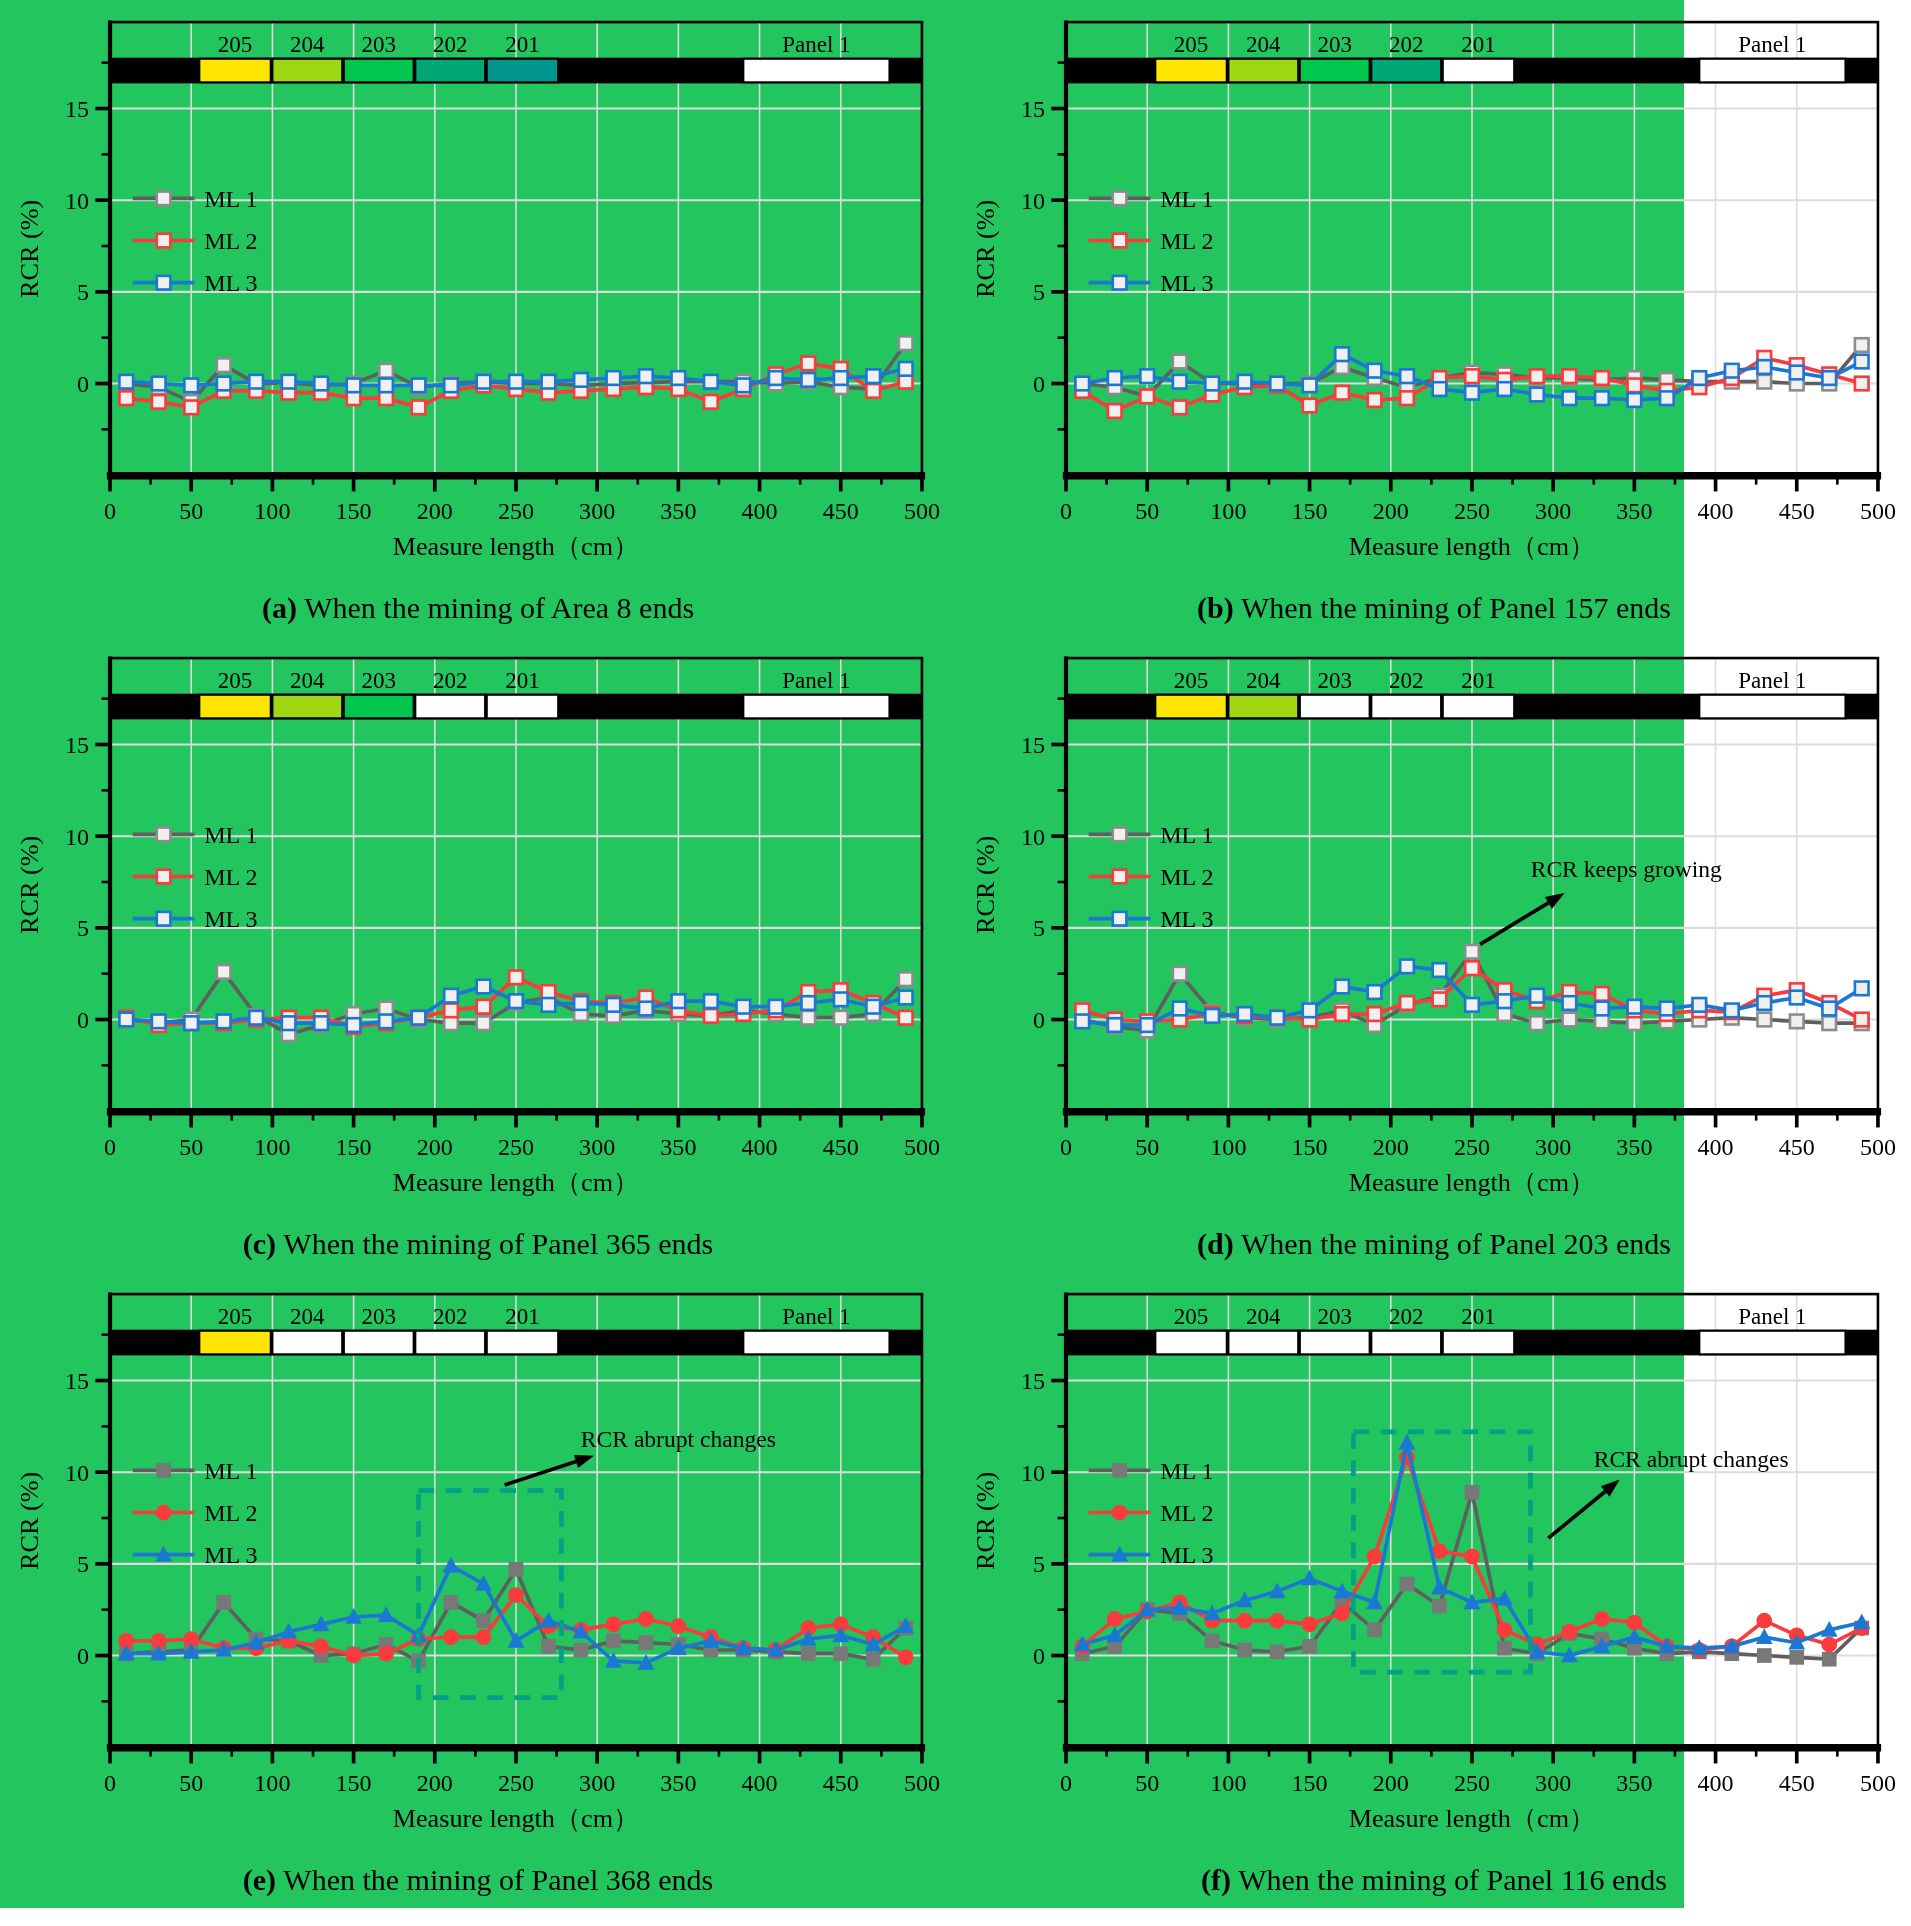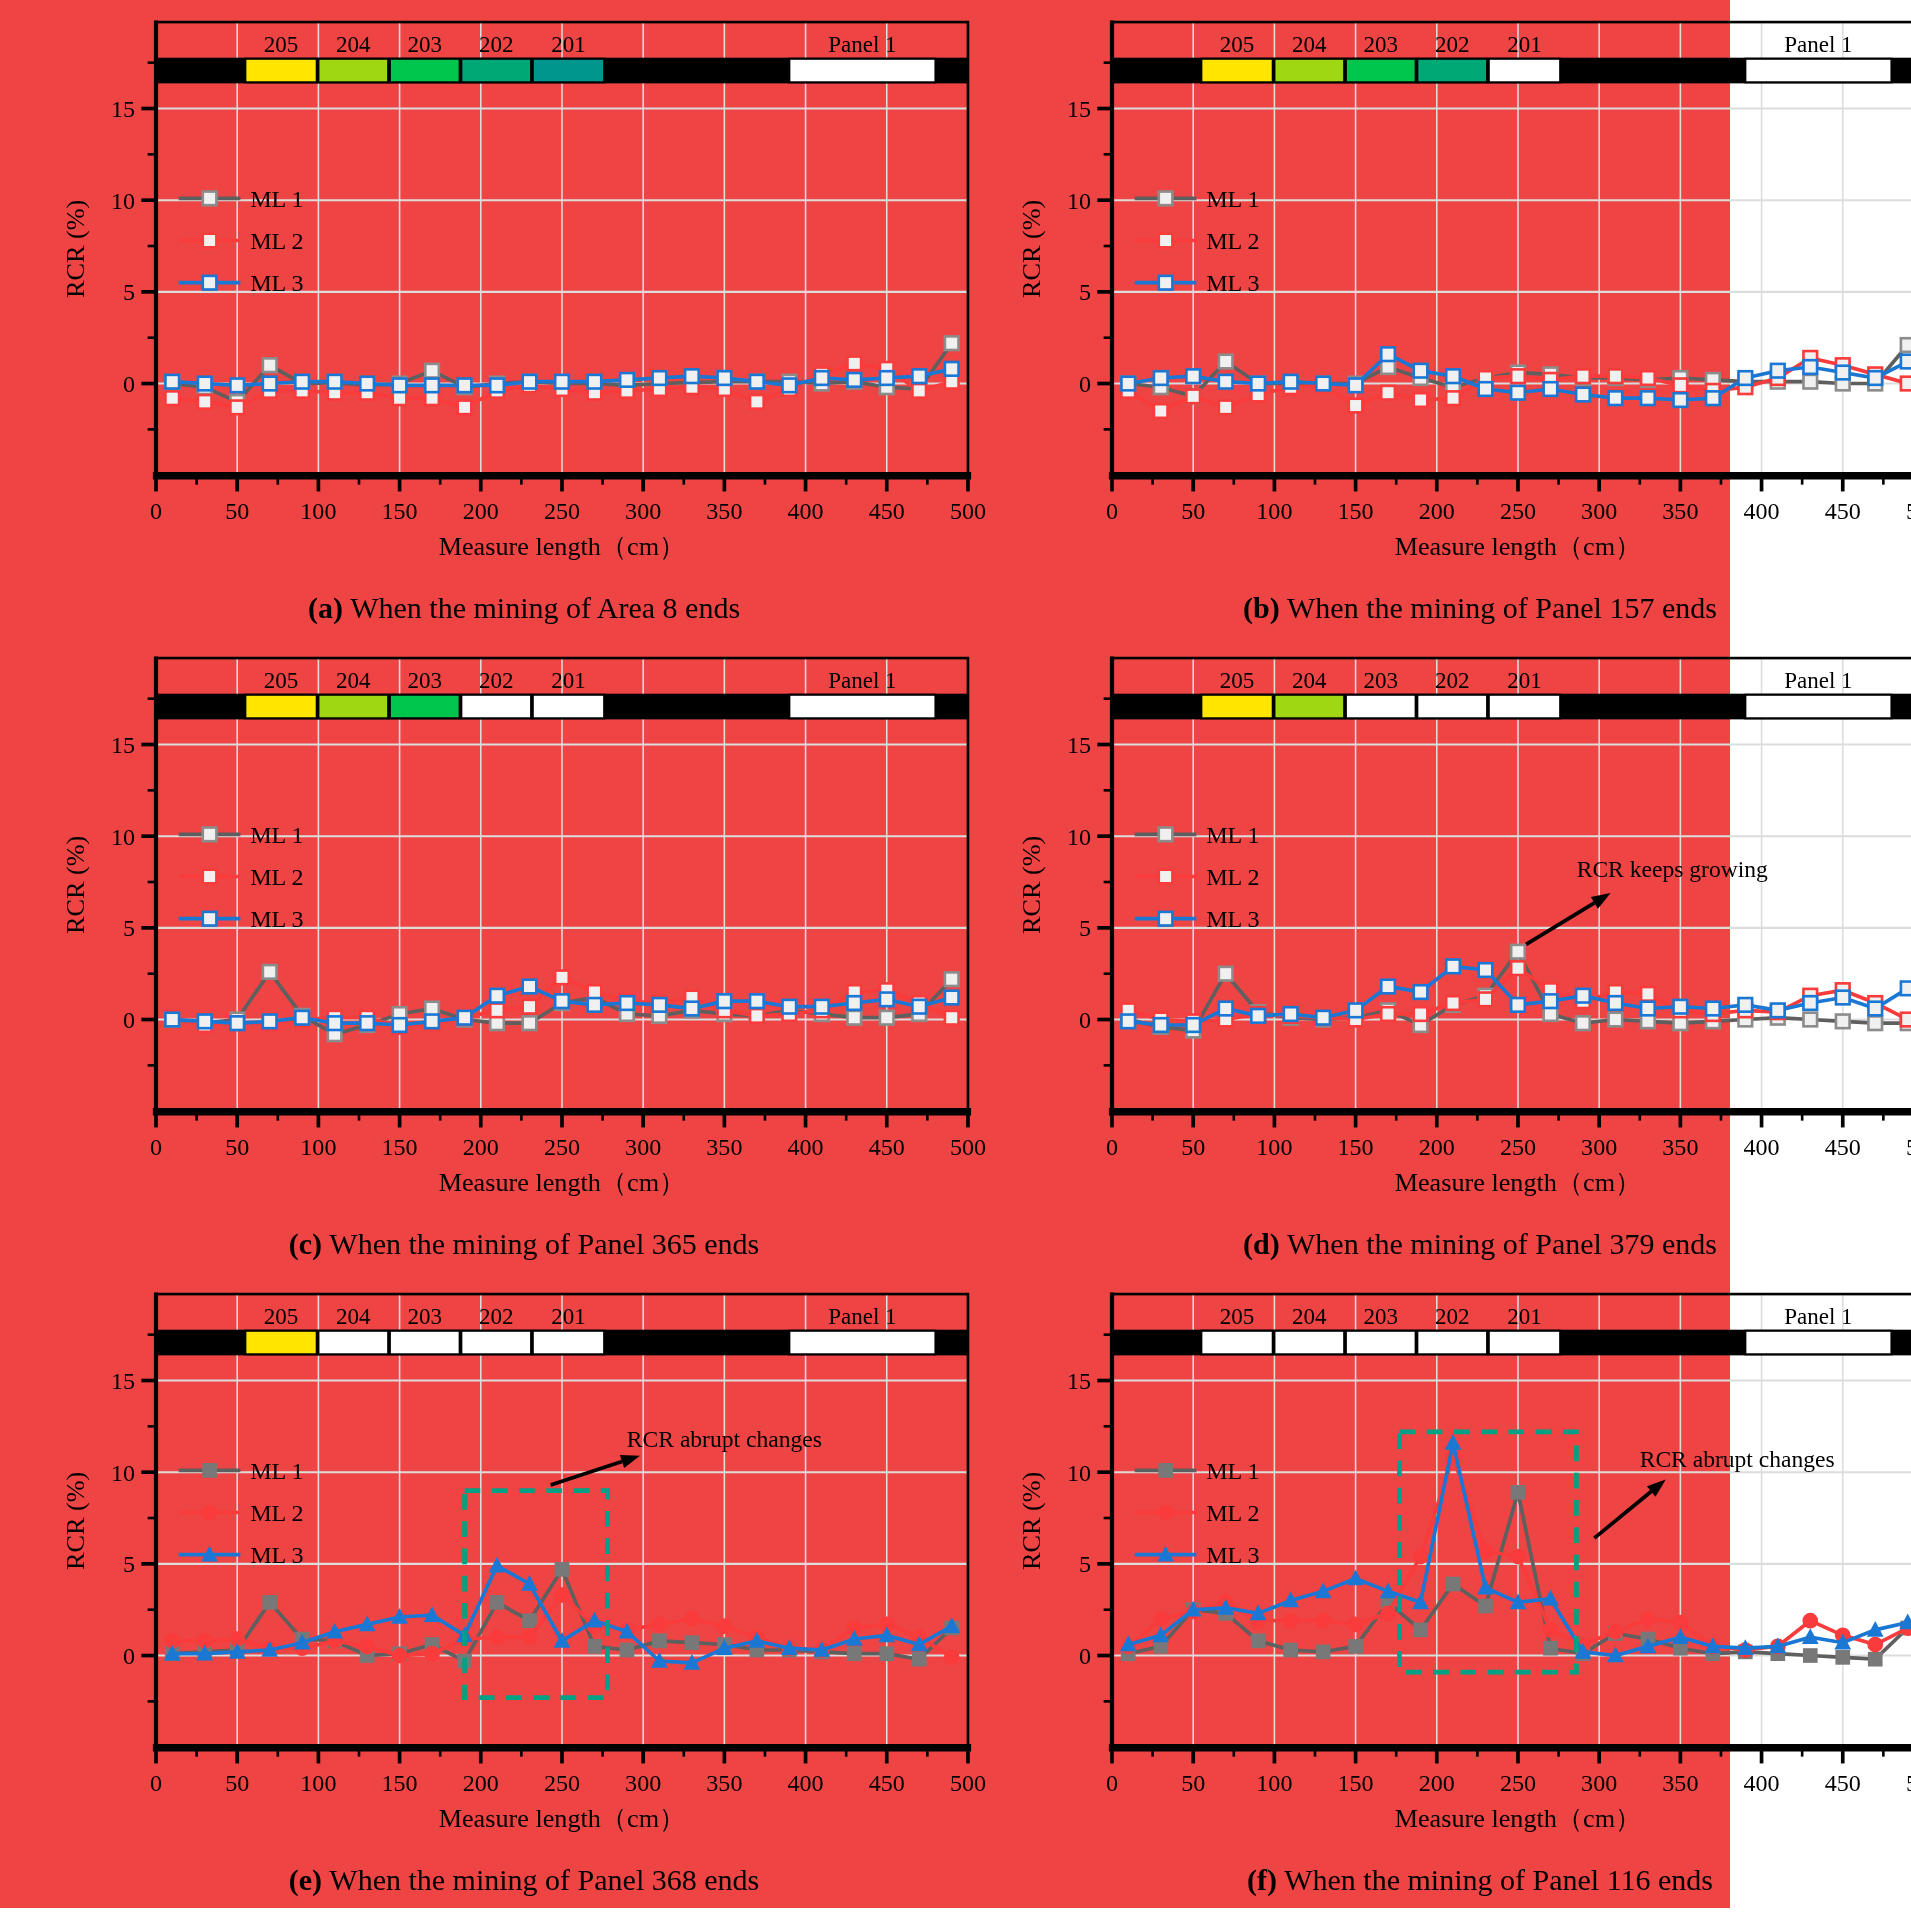--- a/index.html
+++ b/index.html
@@ -1,16 +1,16 @@
 <!DOCTYPE html>
 <html style="font-size:8.4px"><head>
 <meta charset="utf-8">
 <style>
   html,body{margin:0;padding:0;background:#ffffff;}
-  .page{width:1684px;background:#ef4444;font-family:"Liberation Serif", serif;padding-left:46px;}
+  .page{width:1684px;background:#22c55e;font-family:"Liberation Serif", serif;}
   .grid{display:grid;grid-template-columns:956px 956px;}
   .cell{width:956px;}
   .chart-svg{display:block;width:956px;height:579px;}
   .caption{height:57px;display:flex;align-items:center;justify-content:center;
            font-size:30px;color:#000;letter-spacing:0px;}
   .caption .pfx{font-weight:bold;margin-right:7.3px;}
   text{font-family:"Liberation Serif", serif;}
 </style>
 </head>
 <body>
@@ -694,21 +694,21 @@
           <line x1="210" y1="819.5" x2="194" y2="819.5" stroke="#000" stroke-width="5"></line>
           <line x1="210" y1="644.5" x2="194" y2="644.5" stroke="#000" stroke-width="5"></line>
           <line x1="210" y1="469.5" x2="194" y2="469.5" stroke="#000" stroke-width="5"></line>
           <line x1="210" y1="294.5" x2="194" y2="294.5" stroke="#000" stroke-width="5"></line>
           <line x1="210" y1="119.5" x2="194" y2="119.5" stroke="#000" stroke-width="5"></line>
           <text x="985" y="1060" font-size="50" text-anchor="middle" fill="#000">Measure length（cm）</text>
           <text x="0" y="0" font-size="50" text-anchor="middle" fill="#000" transform="translate(72,475) rotate(-90)">RCR (%)</text>
         </svg>
       <div class="caption">
         <span class="pfx">(d)</span>
-        <span>When the mining of Panel 379 ends</span>
+        <span>When the mining of Panel 203 ends</span>
       </div>
     </div>
     <div class="cell">
       <svg class="chart-svg" viewBox="0 0 1825 1105">
           <line x1="210" y1="732" x2="1760" y2="732" stroke="#dcdcdc" stroke-width="4"></line>
           <line x1="210" y1="557" x2="1760" y2="557" stroke="#dcdcdc" stroke-width="4"></line>
           <line x1="210" y1="382" x2="1760" y2="382" stroke="#dcdcdc" stroke-width="4"></line>
           <line x1="210" y1="207" x2="1760" y2="207" stroke="#dcdcdc" stroke-width="4"></line>
           <line x1="365" y1="42" x2="365" y2="908" stroke="#dcdcdc" stroke-width="3"></line>
           <line x1="520" y1="42" x2="520" y2="908" stroke="#dcdcdc" stroke-width="3"></line>

